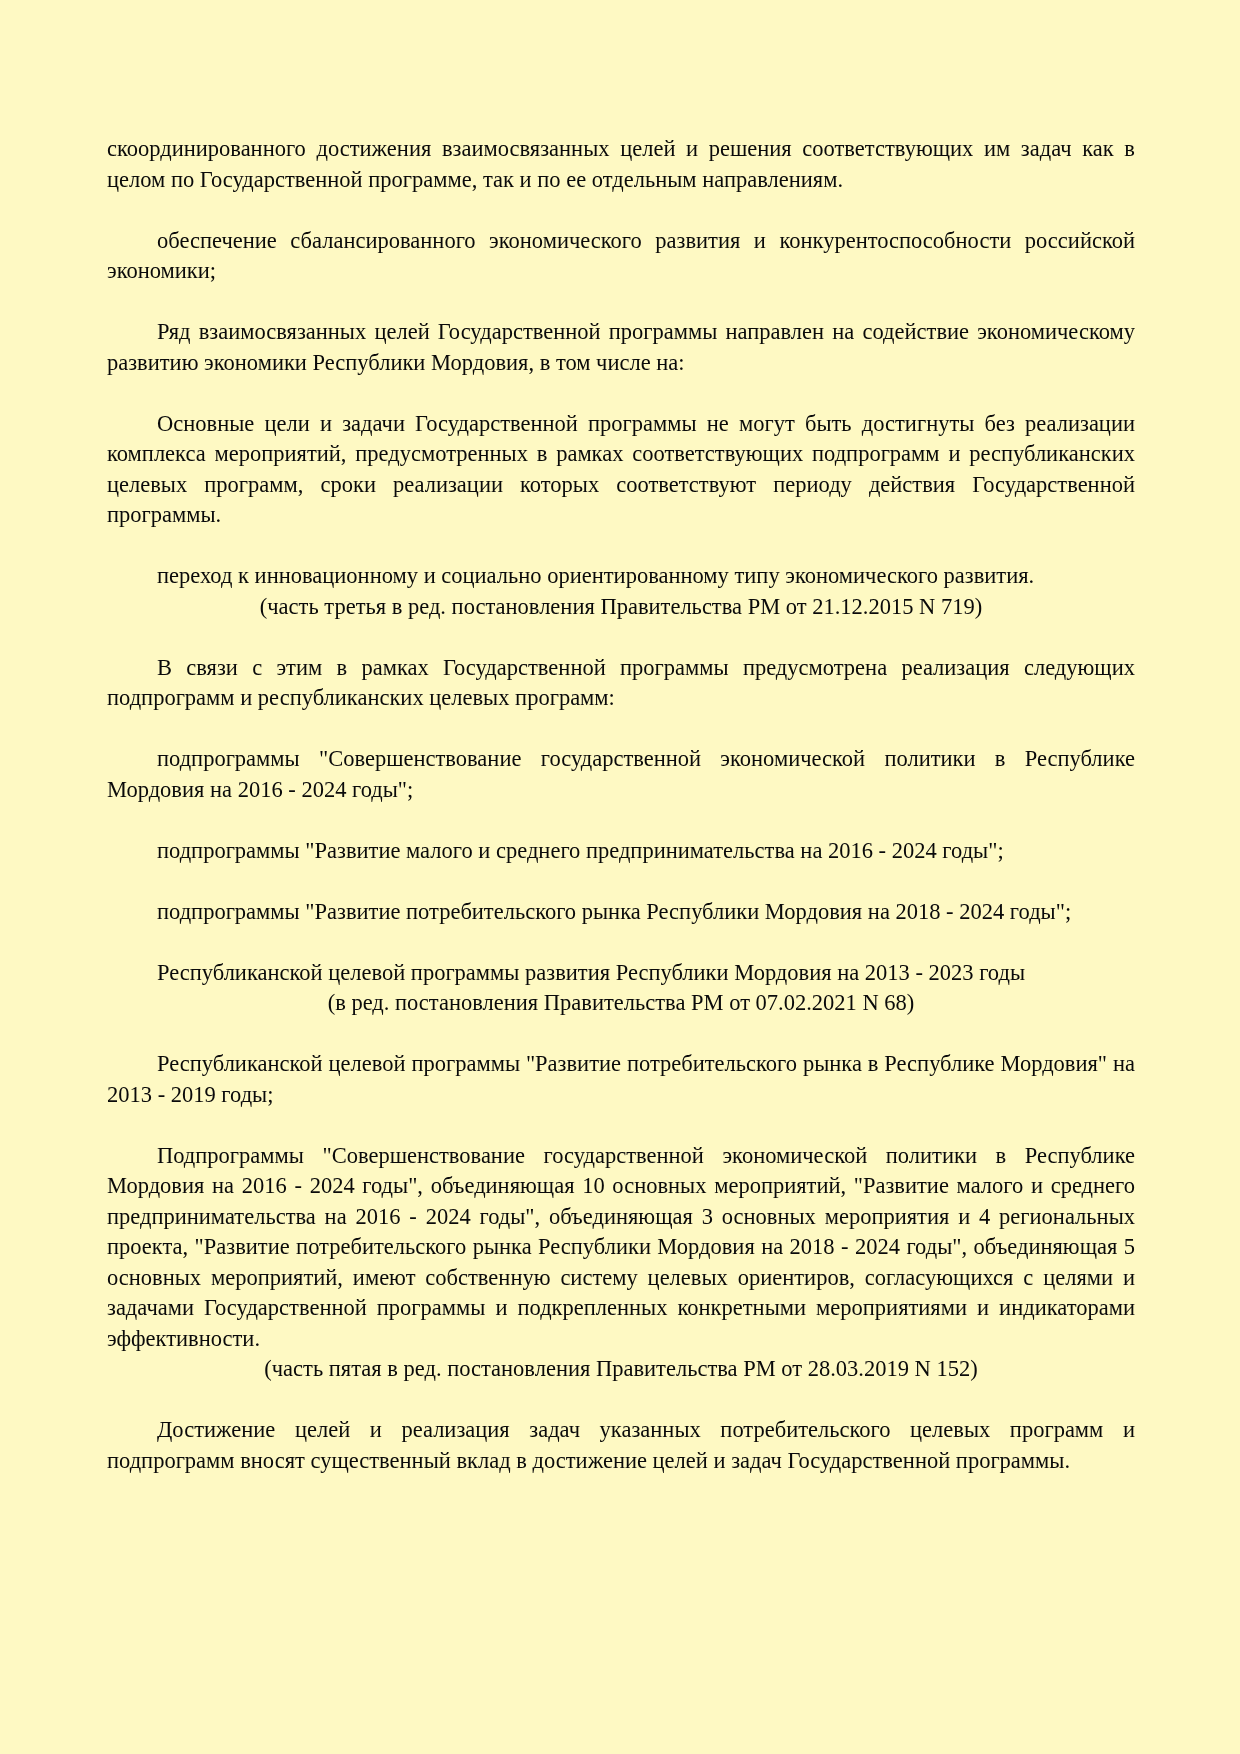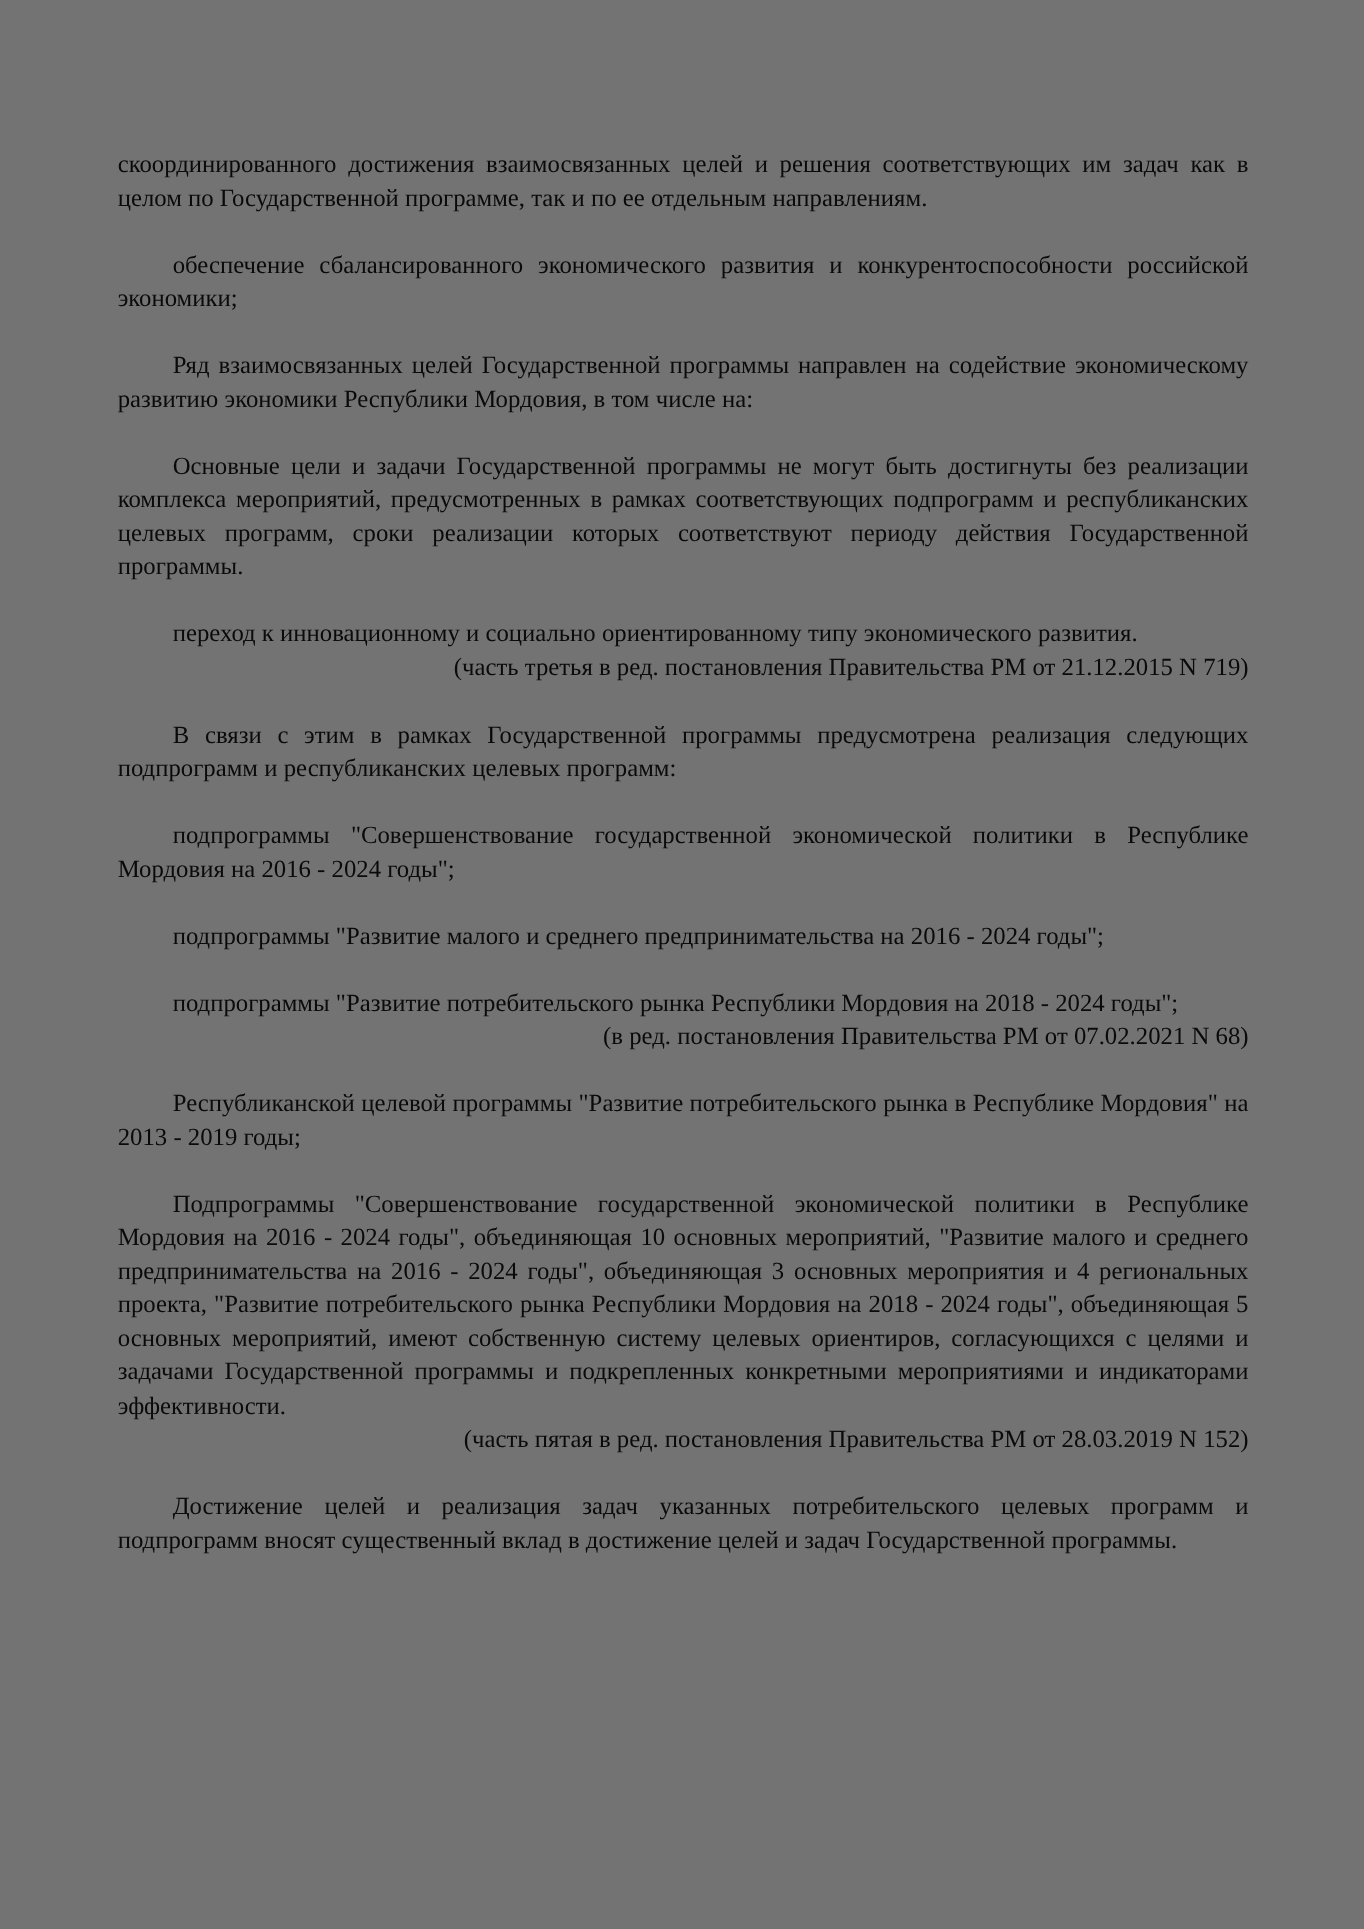--- a/index.html
+++ b/index.html
@@ -4,21 +4,21 @@
 <style>
   html, body {
     margin: 0;
     padding: 0;
     background: #ffffff;
   }
   .page {
     position: relative;
     width: 1240px;
     height: 1754px;
-    background: #737373;
+    background: #fef9c3;
     box-sizing: border-box;
     overflow: hidden;
   }
   .content {
     position: absolute;
     left: 107px;
     top: 134px;
     width: 1028px;
     font-family: "Liberation Serif", "DejaVu Serif", serif;
     font-size: 22.5px;
@@ -40,21 +40,21 @@
   }
   
   .para-cont {
     text-indent: 0;
     margin-top: 0;
   }
   
   .note {
     text-indent: 0;
     margin-top: 0;
-    text-align: right;
+    text-align: center;
   }
   
 </style>
 </head>
 <body>
 
 <div class="page">
   <div class="content">
 
     <p class="para para-cont">скоординированного достижения взаимосвязанных целей и решения соответствующих им задач как в целом по Государственной программе, так и по ее отдельным направлениям.</p>
@@ -70,20 +70,21 @@
     <p class="note">(часть третья в ред. постановления Правительства РМ от 21.12.2015 N 719)</p>
 
     <p class="para">В связи с этим в рамках Государственной программы предусмотрена реализация следующих подпрограмм и республиканских целевых программ:</p>
 
     <p class="para">подпрограммы "Совершенствование государственной экономической политики в Республике Мордовия на 2016 - 2024 годы";</p>
 
     <p class="para">подпрограммы "Развитие малого и среднего предпринимательства на 2016 - 2024 годы";</p>
 
     <p class="para">подпрограммы "Развитие потребительского рынка Республики Мордовия на 2018 - 2024 годы";</p>
 
+    <p class="para">Республиканской целевой программы развития Республики Мордовия на 2013 - 2023 годы</p>
 
     <p class="note">(в ред. постановления Правительства РМ от 07.02.2021 N 68)</p>
 
     <p class="para">Республиканской целевой программы "Развитие потребительского рынка в Республике Мордовия" на 2013 - 2019 годы;</p>
 
 
 
     <p class="para">Подпрограммы "Совершенствование государственной экономической политики в Республике Мордовия на 2016 - 2024 годы", объединяющая 10 основных мероприятий, "Развитие малого и среднего предпринимательства на 2016 - 2024 годы", объединяющая 3 основных мероприятия и 4 региональных проекта, "Развитие потребительского рынка Республики Мордовия на 2018 - 2024 годы", объединяющая 5 основных мероприятий, имеют собственную систему целевых ориентиров, согласующихся с целями и задачами Государственной программы и подкрепленных конкретными мероприятиями и индикаторами эффективности.</p>
 
     <p class="note">(часть пятая в ред. постановления Правительства РМ от 28.03.2019 N 152)</p>

